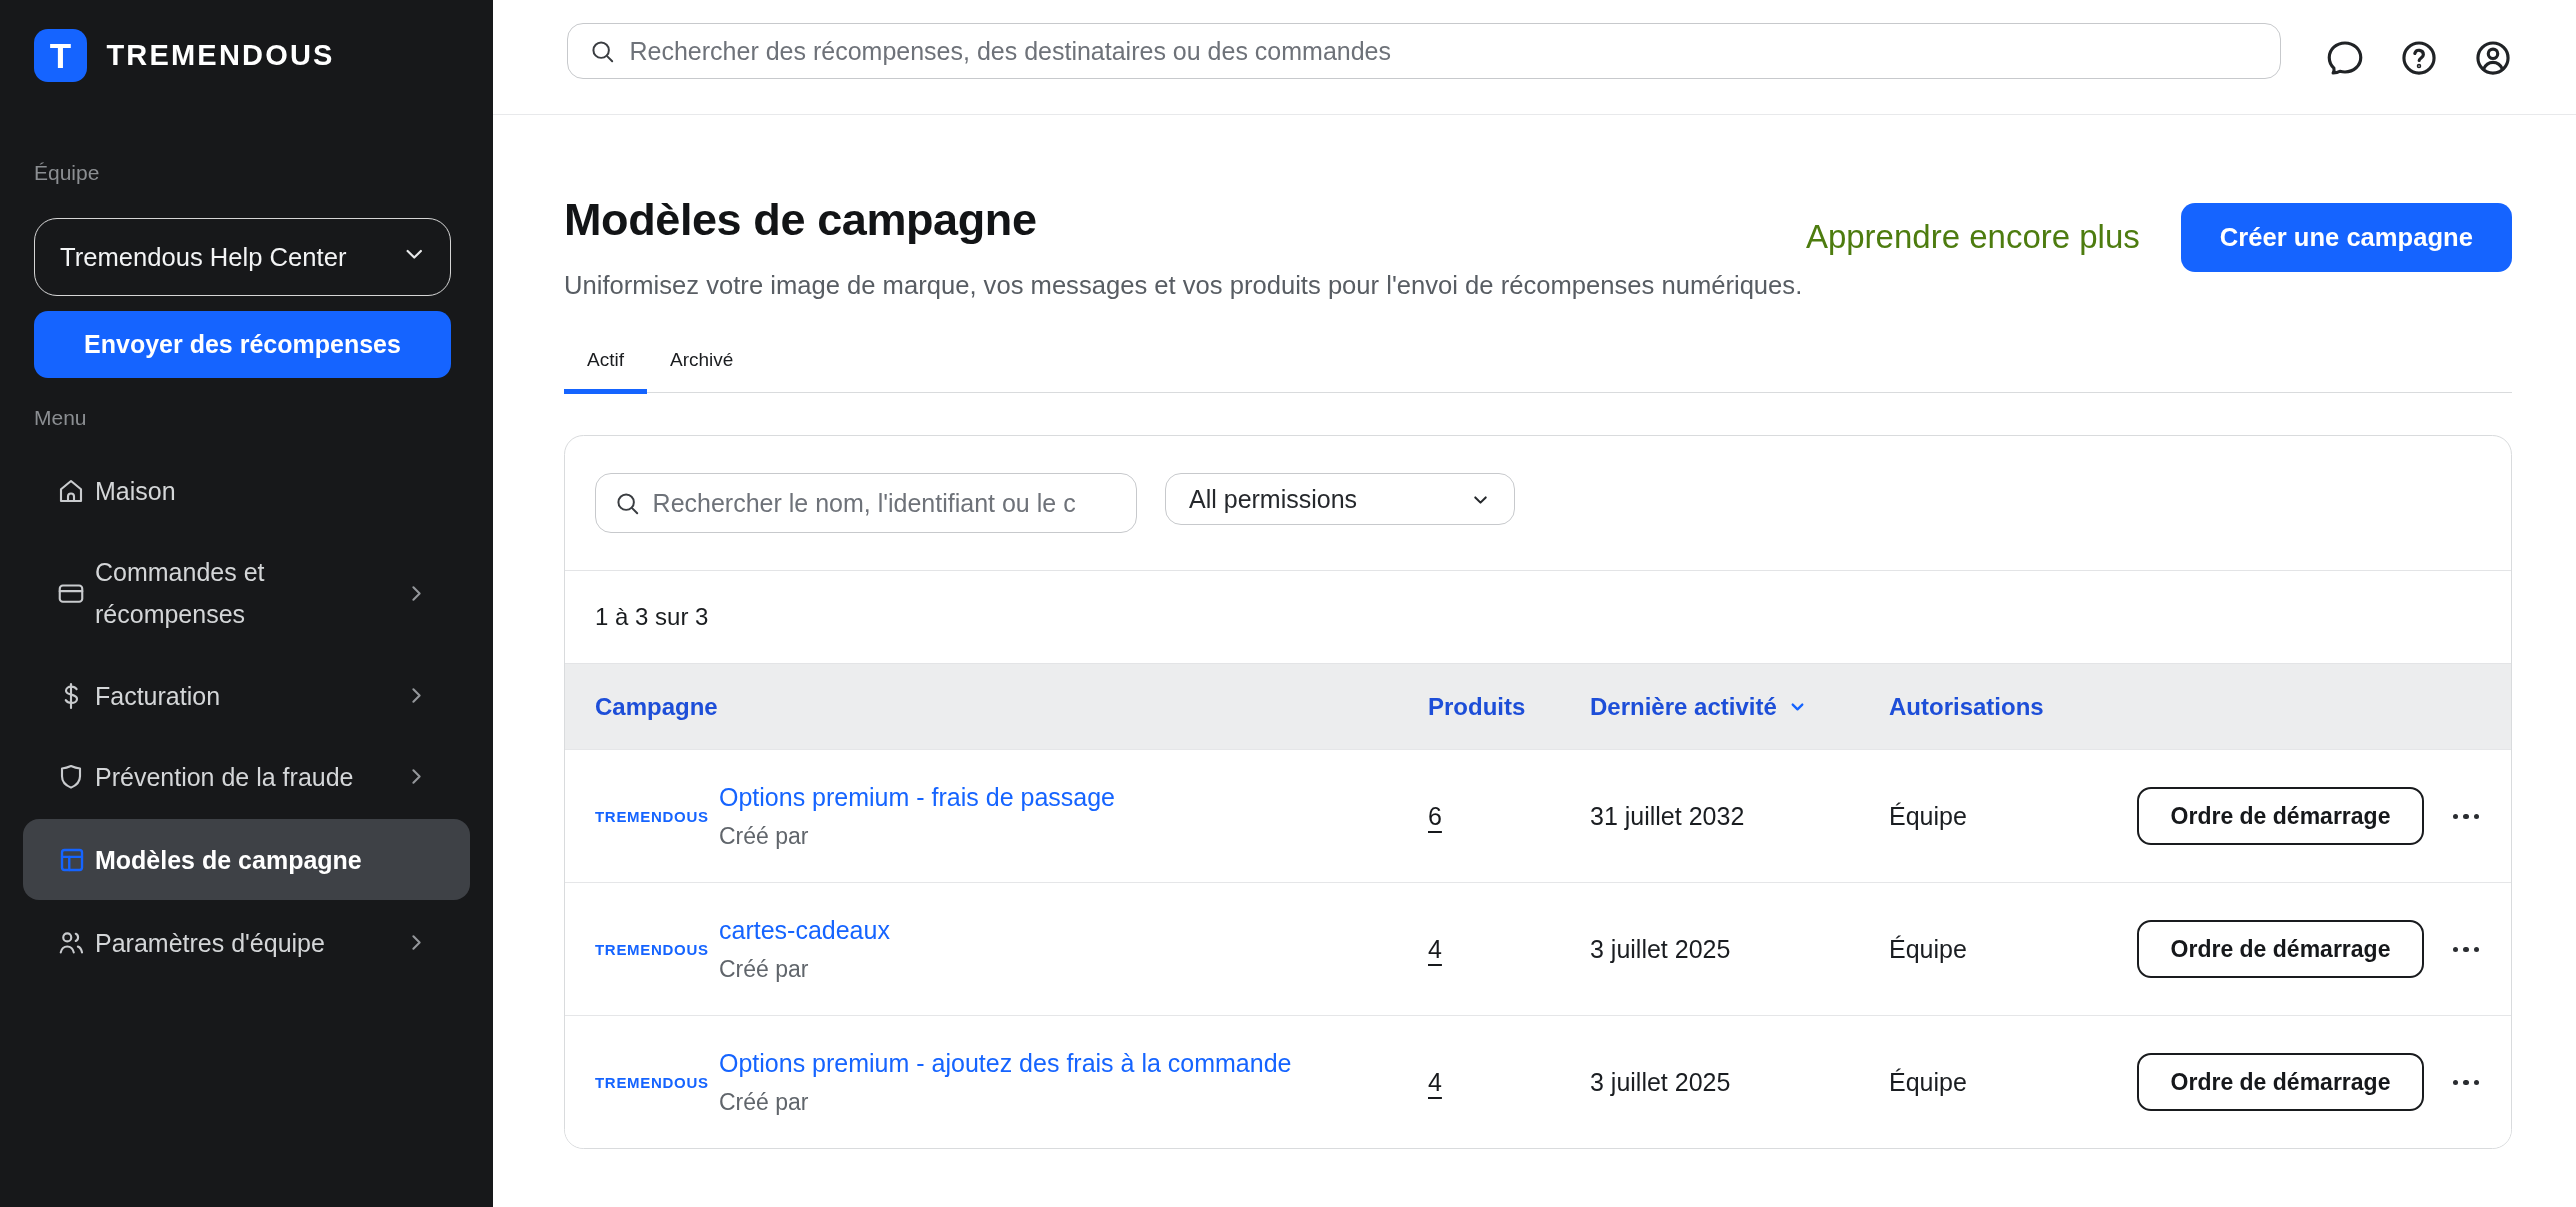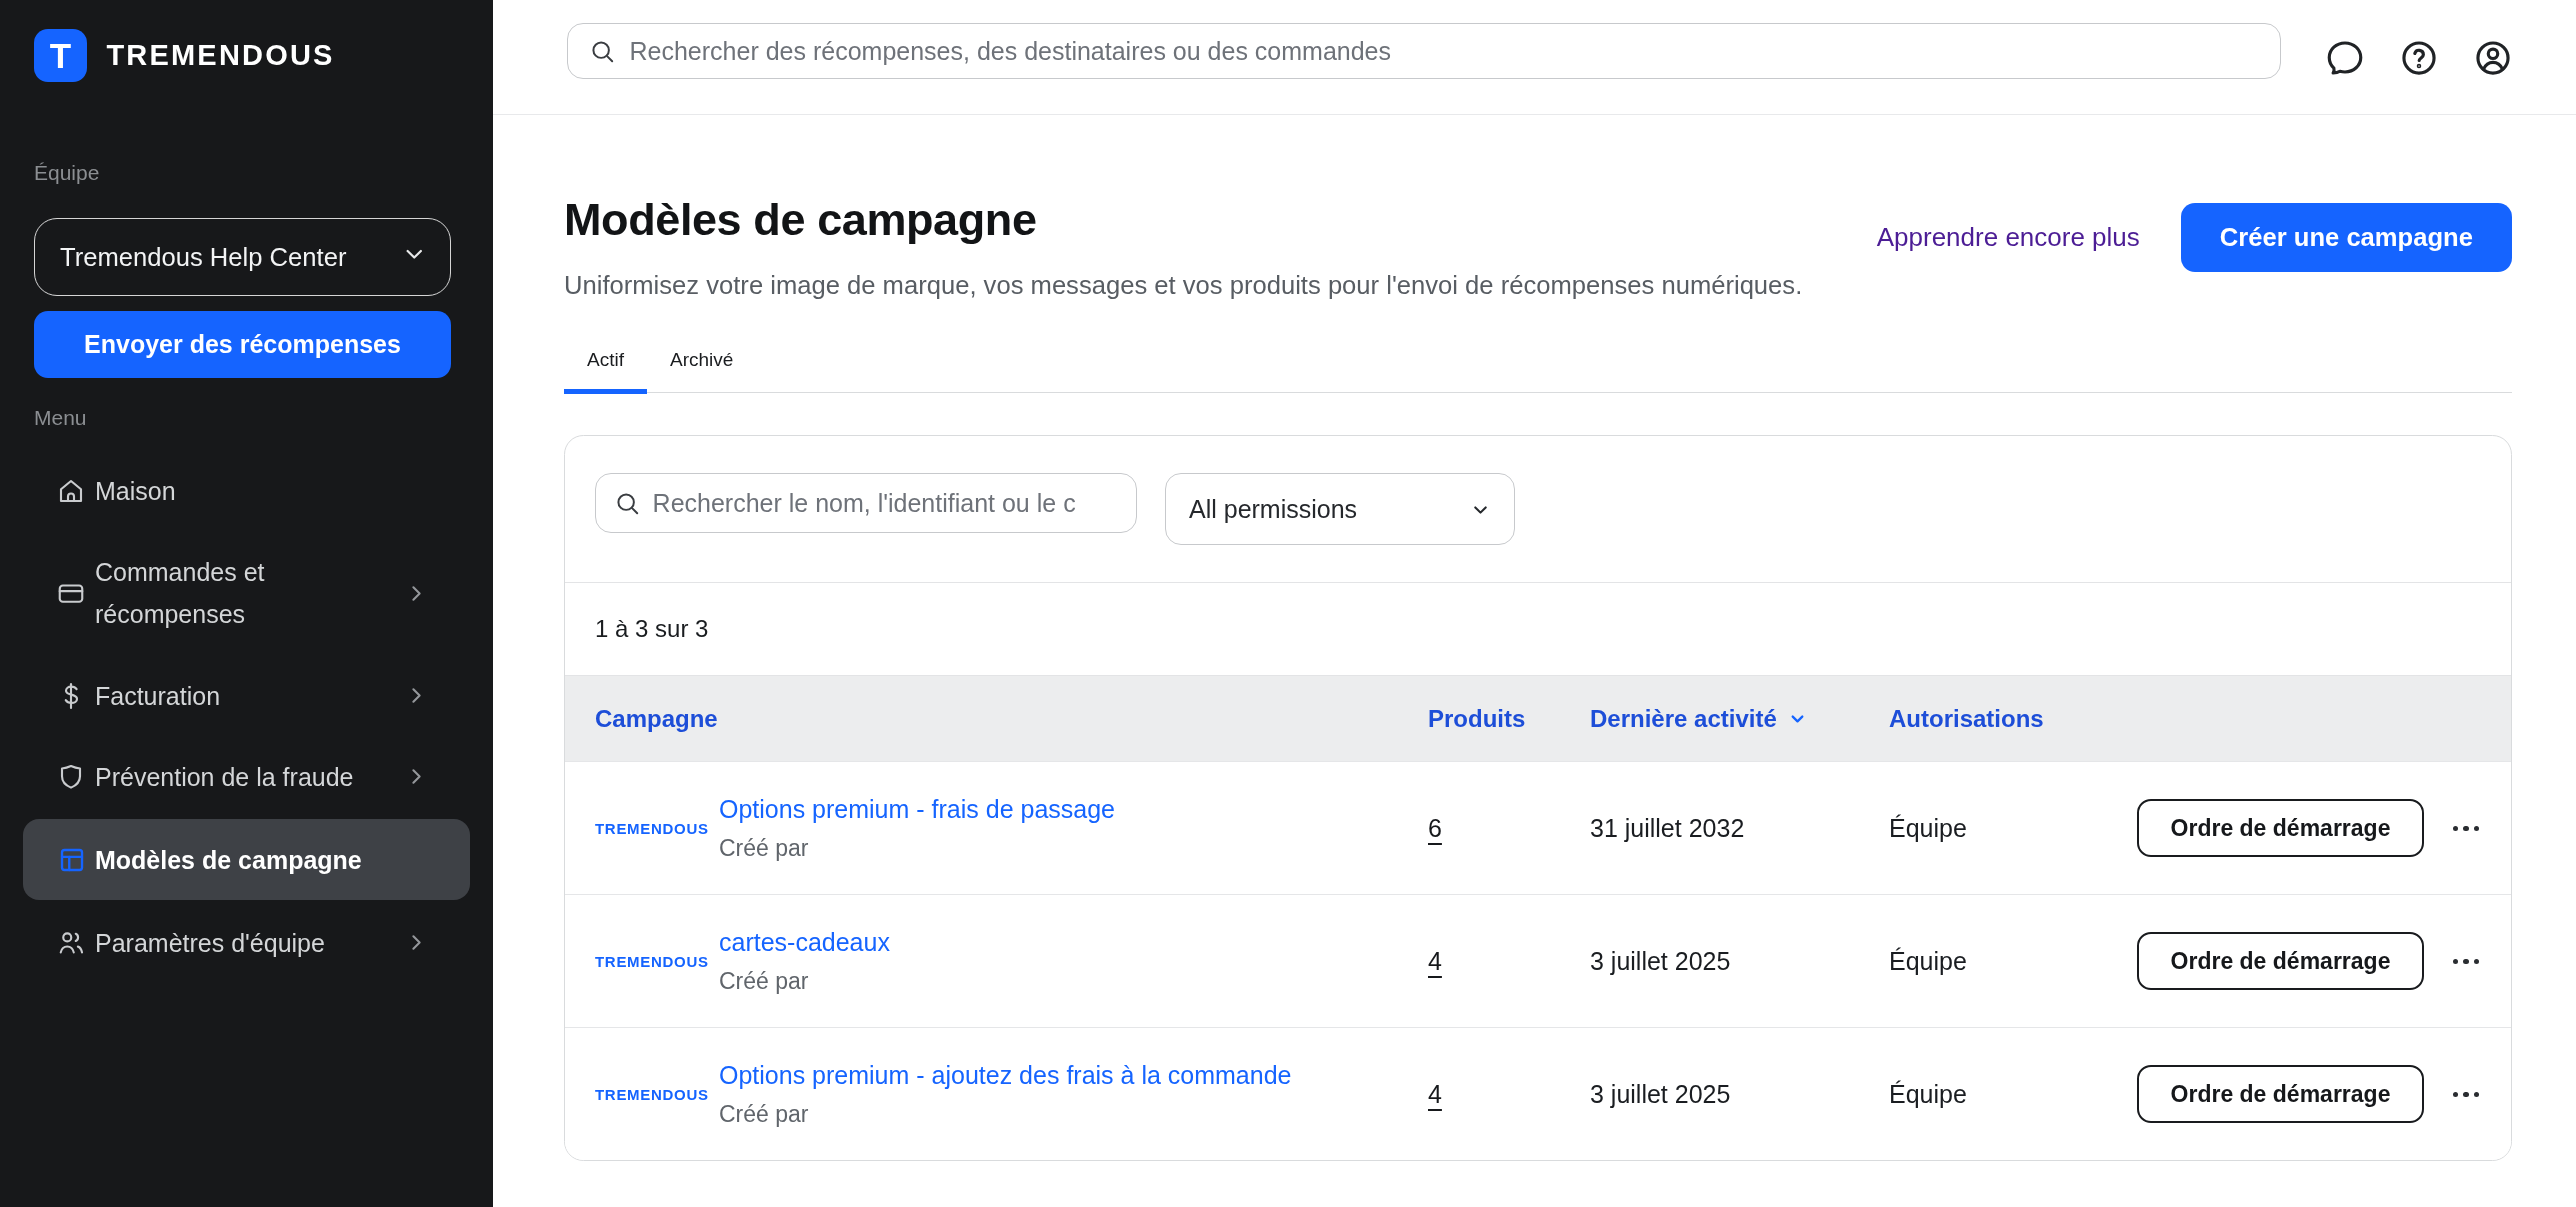--- a/index.html
+++ b/index.html
@@ -78,21 +78,21 @@
   .icon-btn { width: 42px; height: 42px; background: none; border: none; cursor: pointer; color: #202326; padding: 0; }
   .icon-btn svg { width: 42px; height: 42px; }
 
   
   .main { position: absolute; left: 493px; top: 115px; right: 0; bottom: 0; background: #fff; padding: 0 64px 0 71px; }
 
   .page-head { margin-top: 79px; display: flex; justify-content: space-between; align-items: flex-start; }
   .page-title { font-size: 45px; font-weight: bold; color: #121416; letter-spacing: -0.4px; }
   .page-subtitle { margin-top: 25px; font-size: 25.6px; color: #585D63; }
   .head-actions { display: flex; align-items: center; gap: 41px; margin-top: 8.8px; }
-  .learn-link { font-size: 26px; color: #4c1d95; text-decoration: none; cursor: pointer; }
+  .learn-link { font-size: 33px; color: #4d7c0f; text-decoration: none; cursor: pointer; }
   .create-btn {
     height: 69px; padding: 0 39px; border: none; border-radius: 14px;
     background: #1564FF; color: #fff; font-size: 25.6px; font-weight: bold; font-family: inherit; cursor: pointer;
   }
 
   .tabs { margin-top: 37px; display: flex; border-bottom: 1.8px solid #D9DBDD; }
   .tab { padding: 12.4px 23px 21px 23px; font-size: 19px; color: #1A1C1F; cursor: pointer; position: relative; background: none; border: none; font-family: inherit; }
   .tab.active { font-weight: normal; }
   .tab.active::after {
     content: ""; position: absolute; left: 0; right: 0; bottom: -1.8px; height: 5.3px; background: #1564FF;
@@ -102,21 +102,21 @@
 
   .filters { display: flex; gap: 28px; padding: 37px 30px; border-bottom: 1.8px solid #E3E4E6; }
   .card-search {
     width: 542px; height: 60px; border: 1.8px solid #C7C9CC; border-radius: 16px;
     display: flex; align-items: center; padding: 0 17.7px; gap: 12.4px;
   }
   .card-search svg { width: 26.5px; height: 26.5px; color: #3A3D41; flex: 0 0 auto; }
   .card-search input { border: none; outline: none; flex: 1; min-width: 0; font-size: 25px; color: #2A2D31; font-family: inherit; }
   .card-search input::placeholder { color: #6E7279; opacity: 1; }
   .perm-select {
-    width: 350px; height: 72px; border: 1.8px solid #C7C9CC; border-radius: 16px; background: #fff;
+    width: 350px; height: 52px; border: 1.8px solid #C7C9CC; border-radius: 16px; background: #fff;
     display: flex; align-items: center; justify-content: space-between; padding: 0 21px 0 23px;
     font-size: 25px; color: #25282C; font-family: inherit; cursor: pointer;
   }
   .perm-select svg { width: 25px; height: 25px; color: #25282C; }
 
   .countbar { padding: 32px 30px; font-size: 24px; color: #1A1D20; border-bottom: 1.8px solid #E3E4E6; }
 
   .thead { display: flex; align-items: center; height: 85px; background: #ECEDEE; font-size: 24px; font-weight: bold; color: #1d4ed8; }
   .trow { display: flex; align-items: center; height: 133px; border-top: 1.8px solid #E5E6E8; background: #fff; }
 

